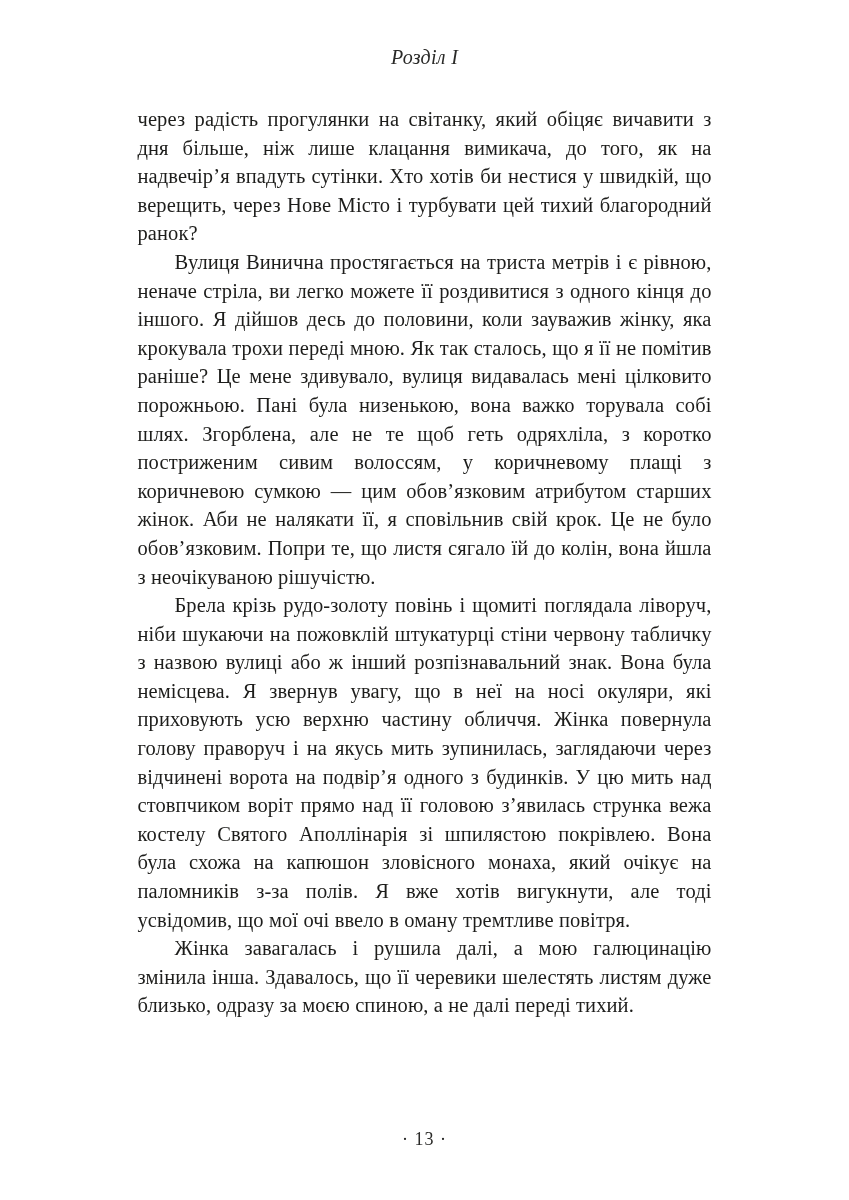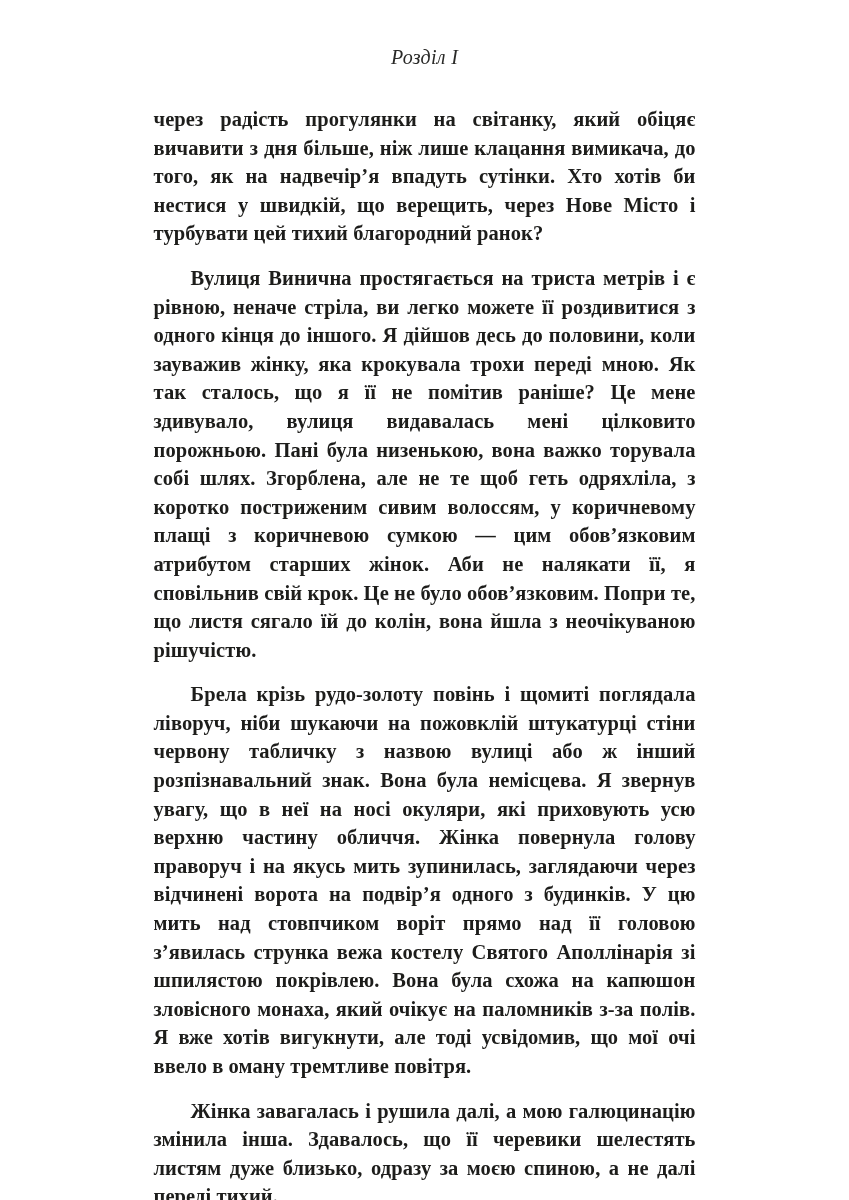--- a/index.html
+++ b/index.html
@@ -30,23 +30,22 @@
       margin: 36px auto 0 auto;
       font-size: 20.5px;
       line-height: 28.6px;
       text-align: justify;
       text-justify: inter-word;
       hyphens: auto;
       -webkit-hyphens: auto;
       letter-spacing: 0.1px;
     }
     .para {
-      margin: 16px;
+      margin: 0;
       text-indent: 37px;
-      font-weight: bold;
     }
     .para.no-indent {
       text-indent: 0;
     }
     .page-footer {
       position: absolute;
       left: 0;
       right: 0;
       bottom: 50px;
       text-align: center;
@@ -62,14 +61,15 @@
 
   <div class="chapter-header">Розділ I</div>
 
   <div class="text-block">
     <p class="para no-indent">через радість прогулянки на світанку, який обіцяє вичавити з дня більше, ніж лише клацання вимикача, до того, як на надвечір’я впадуть сутінки. Хто хотів би нестися у швидкій, що верещить, через Нове Місто і турбувати цей тихий благородний ранок?</p>
     <p class="para">Вулиця Винична простягається на триста метрів і є рівною, неначе стріла, ви легко можете її роздивитися з одного кінця до іншого. Я дійшов десь до половини, коли зауважив жінку, яка крокувала трохи переді мною. Як так сталось, що я її не помітив раніше? Це мене здивувало, вулиця видавалась мені цілковито порожньою. Пані була низенькою, вона важко торувала собі шлях. Згорблена, але не те щоб геть одряхліла, з коротко постриженим сивим волоссям, у коричневому плащі з коричневою сумкою — цим обов’язковим атрибутом старших жінок. Аби не налякати її, я сповільнив свій крок. Це не було обов’язковим. Попри те, що листя сягало їй до колін, вона йшла з неочікуваною рішучістю.</p>
     <p class="para">Брела крізь рудо-золоту повінь і щомиті поглядала ліворуч, ніби шукаючи на пожовклій штукатурці стіни червону табличку з назвою вулиці або ж інший розпізнавальний знак. Вона була немісцева. Я звернув увагу, що в неї на носі окуляри, які приховують усю верхню частину обличчя. Жінка повернула голову праворуч і на якусь мить зупинилась, заглядаючи через відчинені ворота на подвір’я одного з будинків. У цю мить над стовпчиком воріт прямо над її головою з’явилась струнка вежа костелу Святого Аполлінарія зі шпилястою покрівлею. Вона була схожа на капюшон зловісного монаха, який очікує на паломників з-за полів. Я вже хотів вигукнути, але тоді усвідомив, що мої очі ввело в оману тремтливе повітря.</p>
     <p class="para">Жінка завагалась і рушила далі, а мою галюцинацію змінила інша. Здавалось, що її черевики шелестять листям дуже близько, одразу за моєю спиною, а не далі переді тихий.</p>
   </div>
 
+  <div class="page-footer">· 13 ·</div>
 
 </div>
 
 </body></html>

